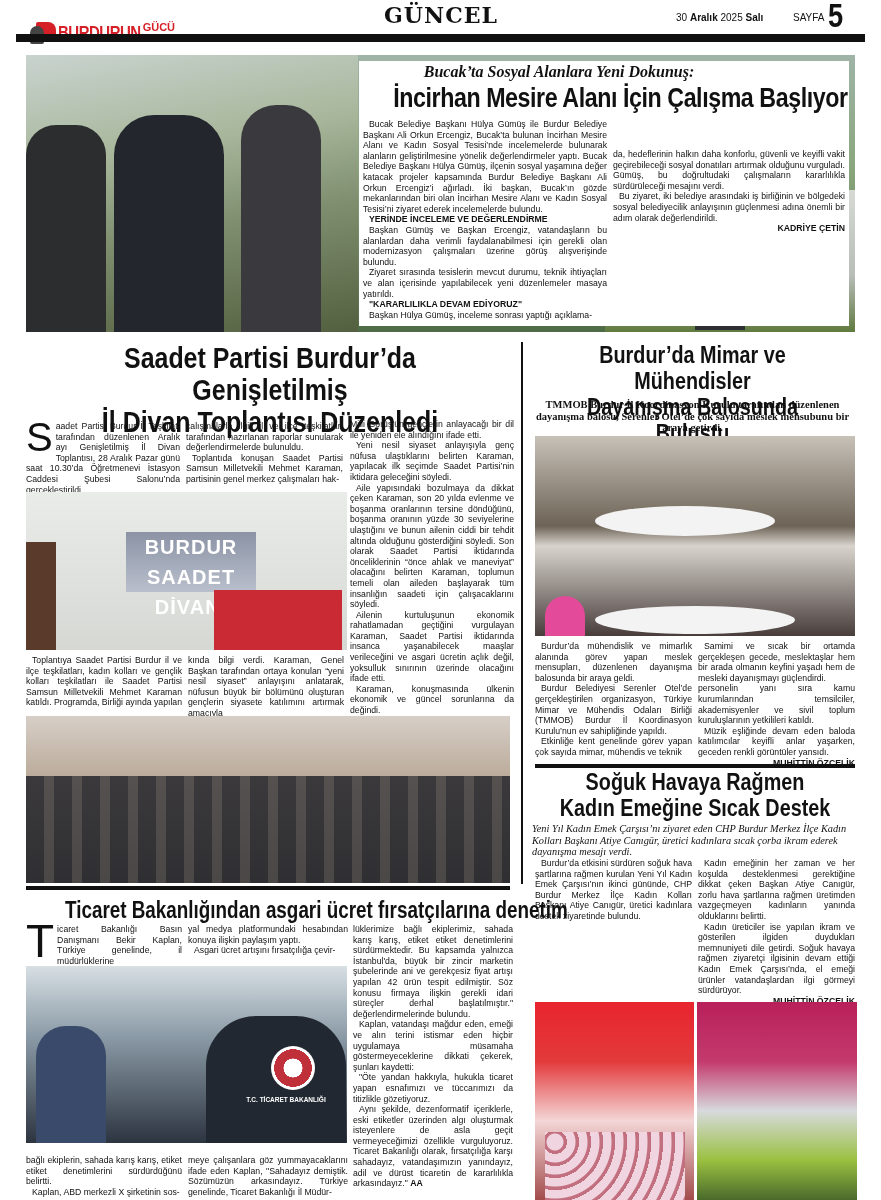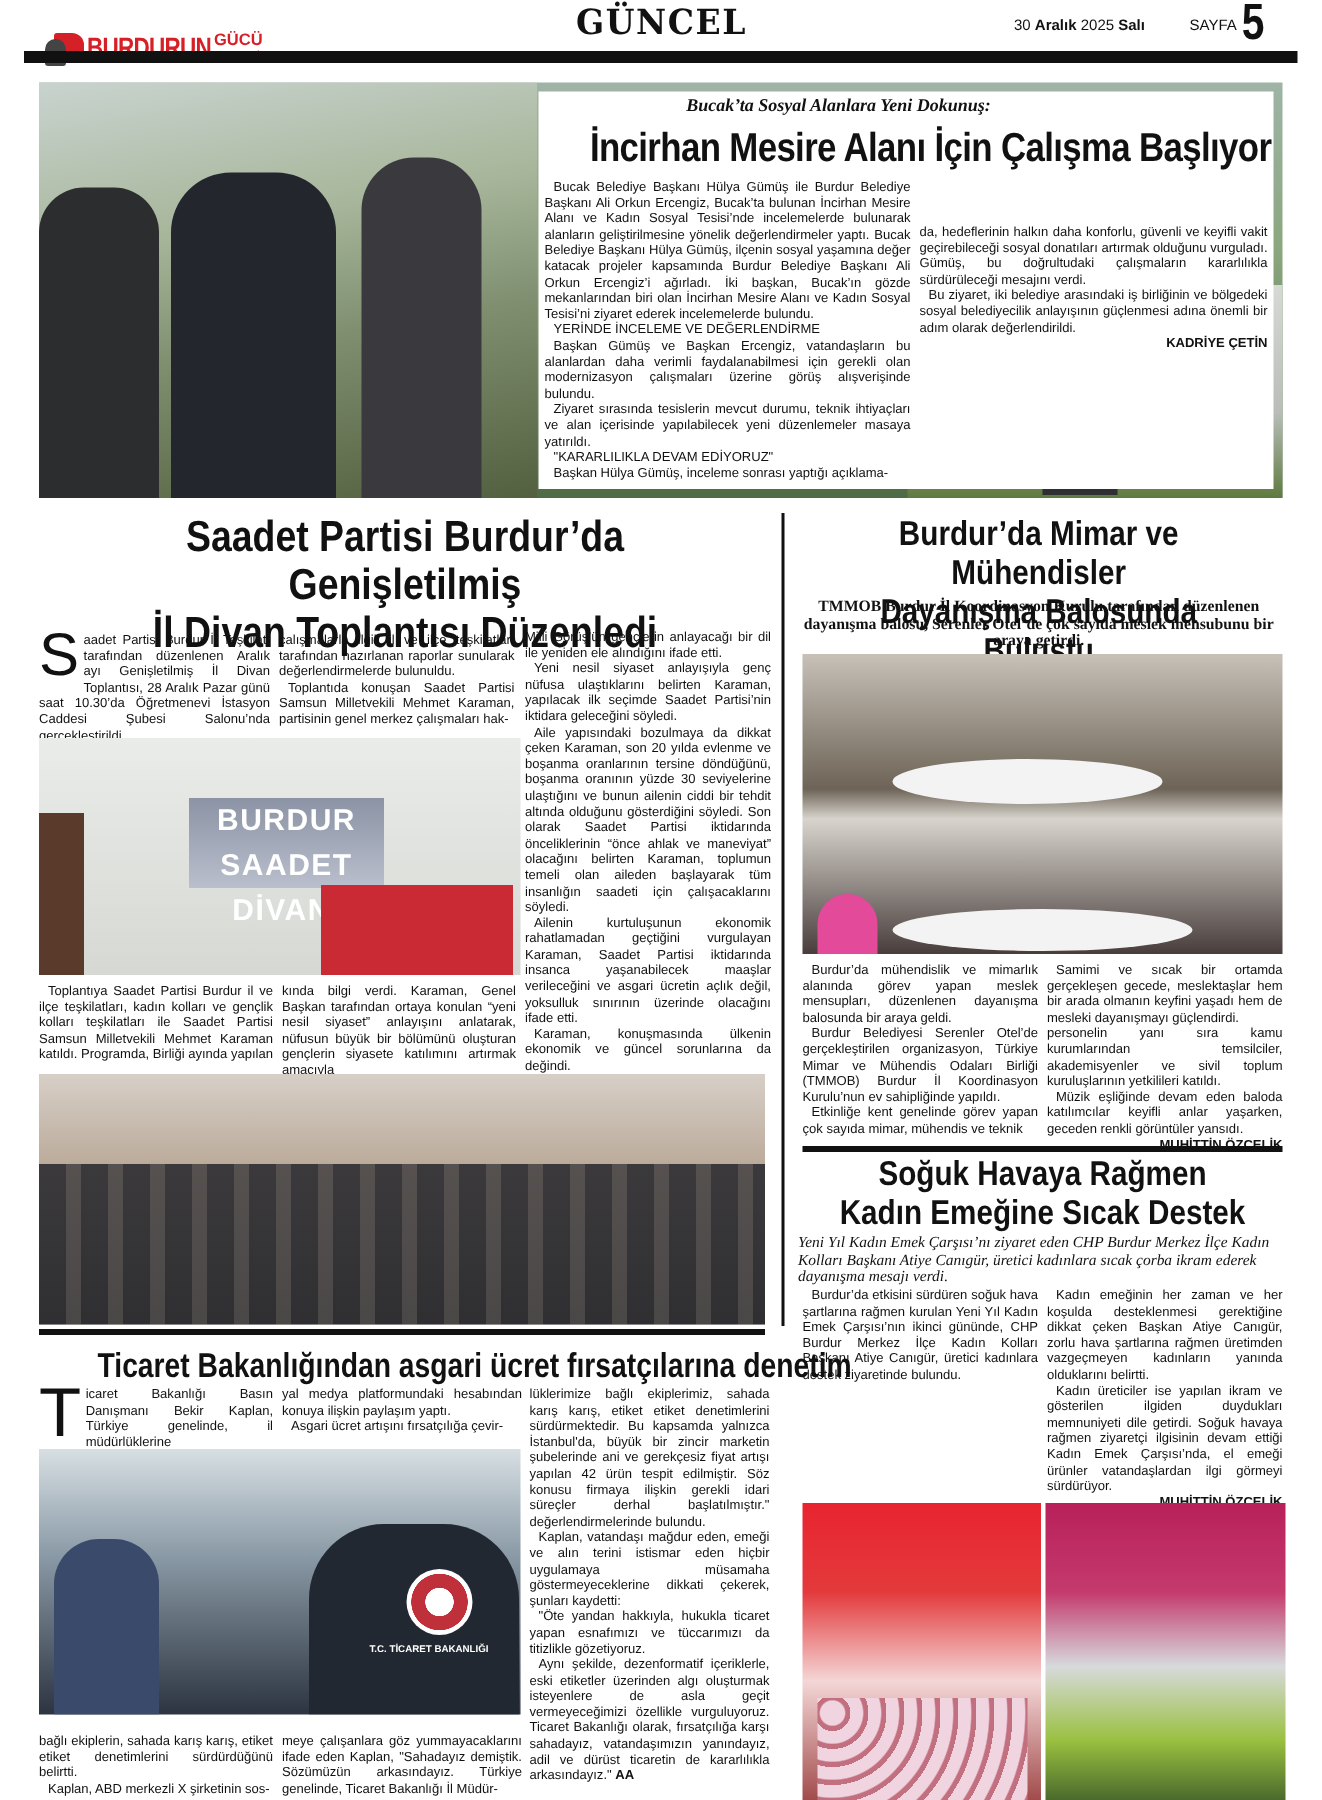--- a/index.html
+++ b/index.html
@@ -24,25 +24,25 @@
   
   .feature { position: absolute; left: 26px; top: 55px; width: 829px; height: 277px; background: linear-gradient(180deg,#9fb4a6 0%, #8aa77e 40%, #4f6b45 100%); overflow: hidden; }
   .feature .photo-left { position: absolute; left: 0; top: 0; width: 332px; height: 277px; background: linear-gradient(170deg,#c9d3cf 0%,#a7b69a 35%,#7f8f70 60%,#53603f 100%); }
   .feature .photo-left .p1 { position:absolute; left:88px; top:60px; width:110px; height:217px; background:#23262d; border-radius:40px 40px 0 0; }
   .feature .photo-left .p2 { position:absolute; left:215px; top:50px; width:80px; height:227px; background:#3a3a3e; border-radius:35px 35px 0 0; }
   .feature .photo-left .p3 { position:absolute; left:0; top:70px; width:80px; height:207px; background:#2b2d2f; border-radius:30px 30px 0 0; }
   .feature .photo-right { position: absolute; left: 579px; top: 135px; width: 250px; height: 142px; background: linear-gradient(180deg,#d6d9d4 0%,#b8bdb8 60%,#5f7a3f 100%); }
   .feature .photo-right .sign { position:absolute; left:12px; top:6px; width:130px; height:28px; background:#5a5f63; color:#fff; font-size:8px; font-weight:bold; text-align:center; line-height:12px; padding-top:2px; }
   .feature .photo-right .door { position:absolute; left:90px; top:70px; width:50px; height:70px; background:#2e2f33; }
   .feature .box { position: absolute; left: 333px; top: 6px; width: 490px; height: 265px; background: #fff; }
-  .kicker { position: absolute; left: 0; top: 2px; width: 400px; text-align: center; font-family: "Liberation Serif", serif; font-style: italic; font-weight: bold; font-size: 12px; }
+  .kicker { position: absolute; left: 0; top: 2px; width: 400px; text-align: center; font-family: "Liberation Serif", serif; font-style: italic; font-weight: bold; font-size: 16px; }
   .feat-title { position: absolute; left: 0; top: 22px; width: 490px; text-align: center; font-weight: bold; font-size: 27px; letter-spacing: -0.5px; transform: scaleX(0.86); transform-origin: center; white-space: nowrap; }
   .col { position: absolute; font-size: 8.7px; line-height: 10.6px; text-align: justify; }
   .col p { text-indent: 6px; }
-  .col .sub { font-weight: normal; text-indent: 6px; }
+  .col .sub { font-weight: bold; text-indent: 6px; }
   .col .byline { font-weight: bold; text-align: right; }
 
   
   .saadet-title { position: absolute; left: 20px; top: 342px; width: 500px; text-align: center; font-weight: bold; font-size: 29px; line-height: 32px; transform: scaleX(0.86); transform-origin: center; }
   .dropcap { float: left; font-size: 40px; line-height: 32px; margin-right: 3px; font-weight: normal; }
   .photo { position: absolute; overflow: hidden; }
   .saadet-photo1 { left: 26px; top: 492px; width: 321px; height: 158px; background: linear-gradient(180deg,#e9ece8 0%,#d5d8d3 100%); }
   .saadet-photo1 .banner { position:absolute; left:100px; top:40px; width:130px; height:60px; background:linear-gradient(180deg,#8b93a5,#b9bfcc); color:#fff; font-weight:bold; font-size:20px; text-align:center; line-height:30px; letter-spacing:1px; }
   .saadet-photo1 .table { position:absolute; left:188px; top:98px; width:128px; height:60px; background:#c92a34; }
   .saadet-photo1 .lect { position:absolute; left:0; top:50px; width:30px; height:108px; background:#5a3a2a; }

